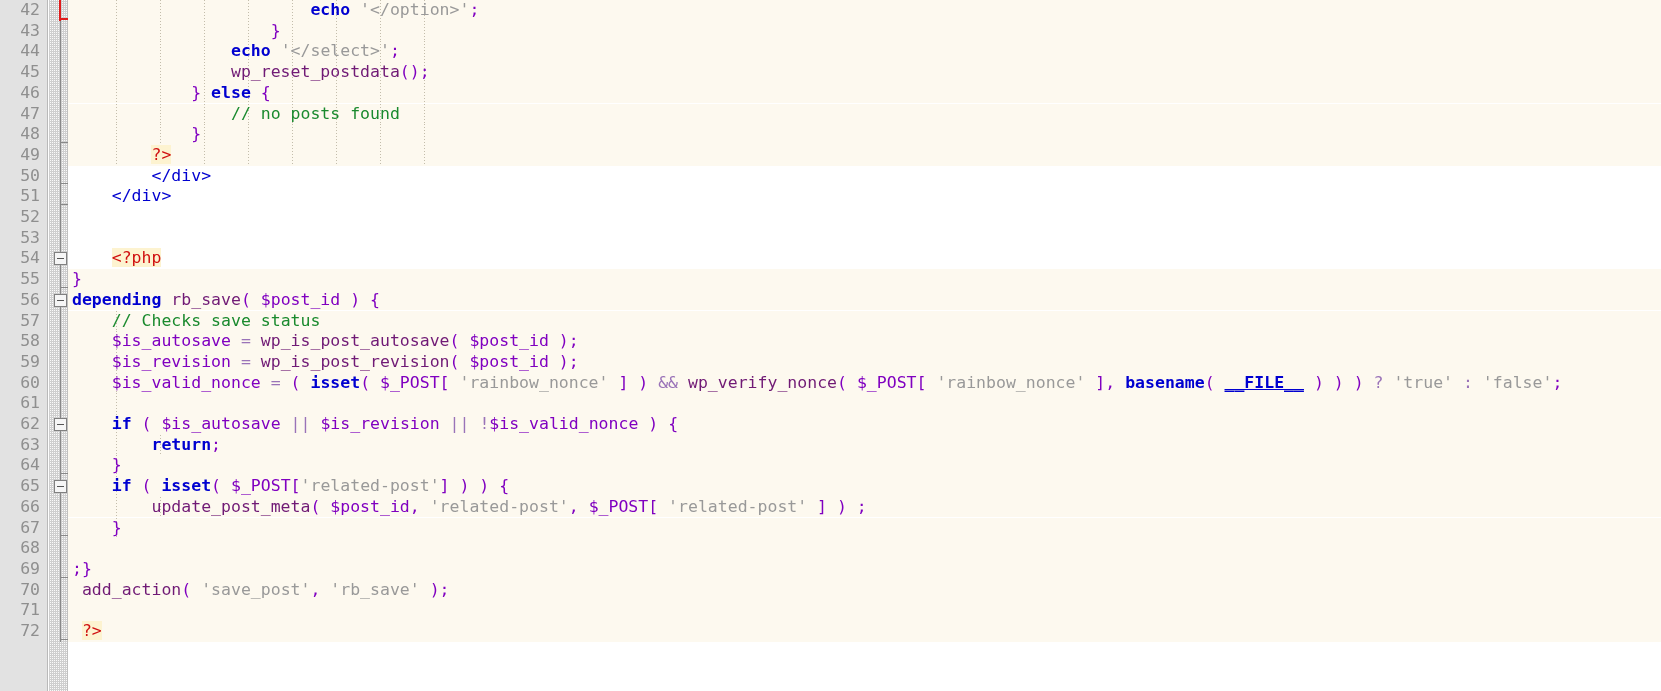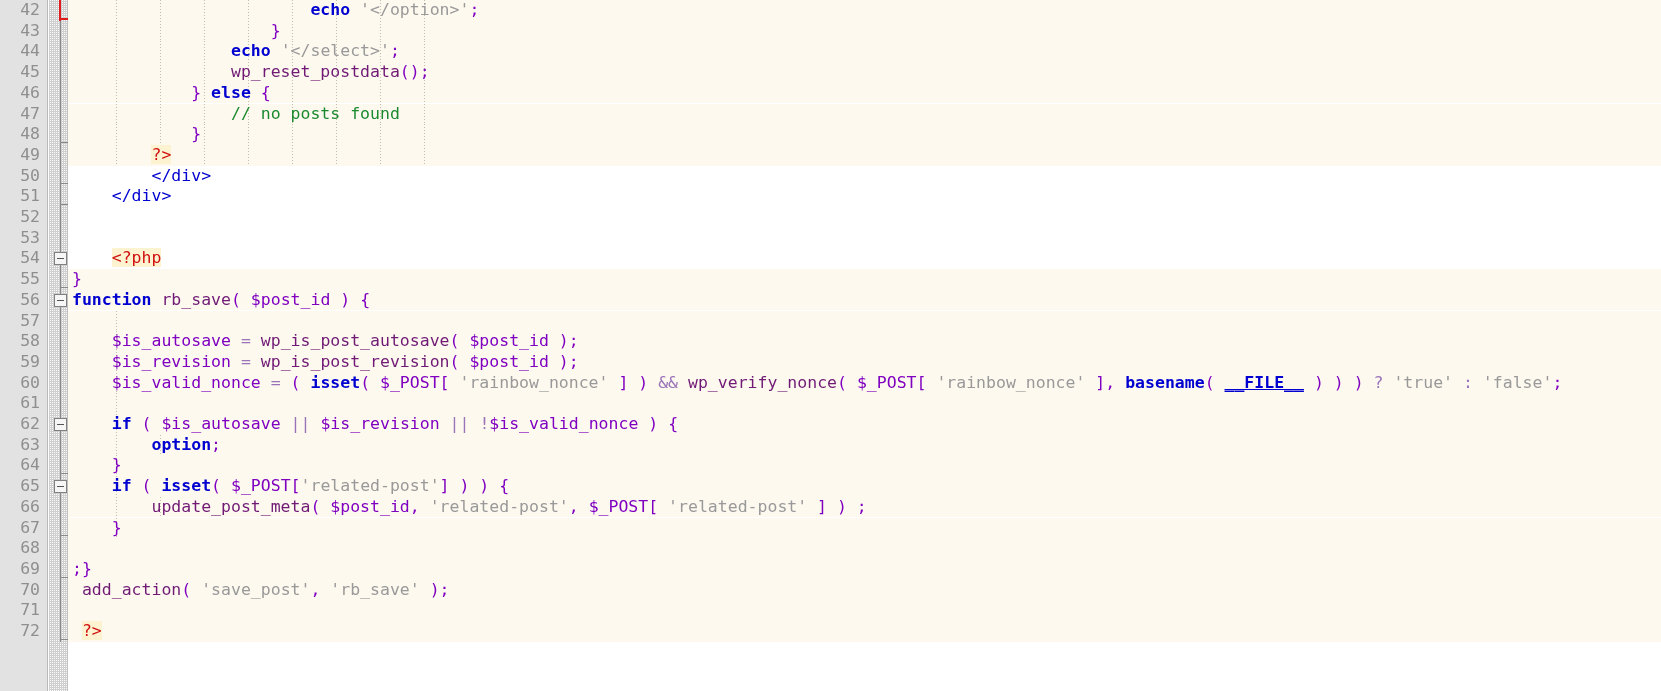--- a/index.html
+++ b/index.html
@@ -238,28 +238,28 @@
         <div class="row php" style="top: 82.8px;"><div class="guides"><div class="guide" style="left: 48px;"></div><div class="guide" style="left: 92px;"></div><div class="guide" style="left: 136px;"></div><div class="guide" style="left: 180px;"></div><div class="guide" style="left: 224px;"></div><div class="guide" style="left: 268px;"></div><div class="guide" style="left: 312px;"></div><div class="guide" style="left: 356px;"></div></div><span class="txt"><span class="plain">            </span><span class="brace">}</span><span class="plain"> </span><span class="kw">else</span><span class="plain"> </span><span class="brace">{</span></span></div>
         <div class="row php" style="top: 103.5px;"><div class="guides"><div class="guide" style="left: 48px;"></div><div class="guide" style="left: 92px;"></div><div class="guide" style="left: 136px;"></div><div class="guide" style="left: 180px;"></div><div class="guide" style="left: 224px;"></div><div class="guide" style="left: 268px;"></div><div class="guide" style="left: 312px;"></div><div class="guide" style="left: 356px;"></div></div><span class="txt"><span class="plain">                </span><span class="cmt">// no posts found</span></span></div>
         <div class="row php" style="top: 124.2px;"><div class="guides"><div class="guide" style="left: 48px;"></div><div class="guide" style="left: 92px;"></div><div class="guide" style="left: 136px;"></div><div class="guide" style="left: 180px;"></div><div class="guide" style="left: 224px;"></div><div class="guide" style="left: 268px;"></div><div class="guide" style="left: 312px;"></div><div class="guide" style="left: 356px;"></div></div><span class="txt"><span class="plain">            </span><span class="brace">}</span></span></div>
         <div class="row php" style="top: 144.9px;"><div class="guides"><div class="guide" style="left: 48px;"></div><div class="guide" style="left: 92px;"></div><div class="guide" style="left: 136px;"></div><div class="guide" style="left: 180px;"></div><div class="guide" style="left: 224px;"></div><div class="guide" style="left: 268px;"></div><div class="guide" style="left: 312px;"></div><div class="guide" style="left: 356px;"></div></div><span class="txt"><span class="plain">        </span><span class="php">?&gt;</span></span></div>
         <div class="row html" style="top: 165.6px;"><span class="txt"><span class="plain">        </span><span class="tag">&lt;/div&gt;</span></span></div>
         <div class="row html" style="top: 186.3px;"><span class="txt"><span class="plain">    </span><span class="tag">&lt;/div&gt;</span></span></div>
         <div class="row html" style="top: 207px;"><span class="txt"></span></div>
         <div class="row html" style="top: 227.7px;"><span class="txt"></span></div>
         <div class="row html" style="top: 248.4px;"><span class="txt"><span class="plain">    </span><span class="php">&lt;?php</span></span></div>
         <div class="row php" style="top: 269.1px;"><span class="txt"><span class="brace">}</span></span></div>
-        <div class="row php" style="top: 289.8px;"><span class="txt"><span class="kw">function</span><span class="plain"> </span><span class="fn">rb_save</span><span class="punc">( </span><span class="var">$post_id</span><span class="punc"> ) </span><span class="brace">{</span></span></div>
-        <div class="row php" style="top: 310.5px;"><div class="guides"><div class="guide" style="left: 48px;"></div></div></div>
+        <div class="row php" style="top: 289.8px;"><span class="txt"><span class="kw">depending</span><span class="plain"> </span><span class="fn">rb_save</span><span class="punc">( </span><span class="var">$post_id</span><span class="punc"> ) </span><span class="brace">{</span></span></div>
+        <div class="row php" style="top: 310.5px;"><div class="guides"><div class="guide" style="left: 48px;"></div></div><span class="txt"><span class="plain">    </span><span class="cmt">// Checks save status</span></span></div>
         <div class="row php" style="top: 331.2px;"><div class="guides"><div class="guide" style="left: 48px;"></div></div><span class="txt"><span class="plain">    </span><span class="var">$is_autosave</span><span class="op"> = </span><span class="fn">wp_is_post_autosave</span><span class="punc">( </span><span class="var">$post_id</span><span class="punc"> )</span><span class="punc">;</span></span></div>
         <div class="row php" style="top: 351.9px;"><div class="guides"><div class="guide" style="left: 48px;"></div></div><span class="txt"><span class="plain">    </span><span class="var">$is_revision</span><span class="op"> = </span><span class="fn">wp_is_post_revision</span><span class="punc">( </span><span class="var">$post_id</span><span class="punc"> )</span><span class="punc">;</span></span></div>
         <div class="row php" style="top: 372.6px;"><div class="guides"><div class="guide" style="left: 48px;"></div></div><span class="txt"><span class="plain">    </span><span class="var">$is_valid_nonce</span><span class="op"> = </span><span class="punc">( </span><span class="kw">isset</span><span class="punc">( </span><span class="var">$_POST</span><span class="punc">[ </span><span class="str">'rainbow_nonce'</span><span class="punc"> ] )</span><span class="op"> &amp;&amp; </span><span class="fn">wp_verify_nonce</span><span class="punc">( </span><span class="var">$_POST</span><span class="punc">[ </span><span class="str">'rainbow_nonce'</span><span class="punc"> ]</span><span class="punc">, </span><span class="kw">basename</span><span class="punc">( </span><span class="magic">__FILE__</span><span class="punc"> ) ) )</span><span class="op"> ? </span><span class="str">'true'</span><span class="op"> : </span><span class="str">'false'</span><span class="punc">;</span></span></div>
         <div class="row php" style="top: 393.3px;"><div class="guides"><div class="guide" style="left: 48px;"></div></div><span class="txt"><span class="plain">    </span></span></div>
         <div class="row php" style="top: 414px;"><div class="guides"><div class="guide" style="left: 48px;"></div></div><span class="txt"><span class="plain">    </span><span class="kw">if</span><span class="plain"> </span><span class="punc">( </span><span class="var">$is_autosave</span><span class="op"> || </span><span class="var">$is_revision</span><span class="op"> || </span><span class="op">!</span><span class="var">$is_valid_nonce</span><span class="punc"> ) </span><span class="brace">{</span></span></div>
-        <div class="row php" style="top: 434.7px;"><div class="guides"><div class="guide" style="left: 48px;"></div><div class="guide" style="left: 92px;"></div></div><span class="txt"><span class="plain">        </span><span class="kw">option</span><span class="punc">;</span></span></div>
+        <div class="row php" style="top: 434.7px;"><div class="guides"><div class="guide" style="left: 48px;"></div><div class="guide" style="left: 92px;"></div></div><span class="txt"><span class="plain">        </span><span class="kw">return</span><span class="punc">;</span></span></div>
         <div class="row php" style="top: 455.4px;"><div class="guides"><div class="guide" style="left: 48px;"></div></div><span class="txt"><span class="plain">    </span><span class="brace">}</span></span></div>
         <div class="row php" style="top: 476.1px;"><div class="guides"><div class="guide" style="left: 48px;"></div></div><span class="txt"><span class="plain">    </span><span class="kw">if</span><span class="plain"> </span><span class="punc">( </span><span class="kw">isset</span><span class="punc">( </span><span class="var">$_POST</span><span class="punc">[</span><span class="str">'related-post'</span><span class="punc">]</span><span class="punc"> ) ) </span><span class="brace">{</span></span></div>
         <div class="row php" style="top: 496.8px;"><div class="guides"><div class="guide" style="left: 48px;"></div><div class="guide" style="left: 92px;"></div></div><span class="txt"><span class="plain">        </span><span class="fn">update_post_meta</span><span class="punc">( </span><span class="var">$post_id</span><span class="punc">, </span><span class="str">'related-post'</span><span class="punc">, </span><span class="var">$_POST</span><span class="punc">[ </span><span class="str">'related-post'</span><span class="punc"> ] )</span><span class="punc"> ;</span></span></div>
         <div class="row php" style="top: 517.5px;"><div class="guides"><div class="guide" style="left: 48px;"></div></div><span class="txt"><span class="plain">    </span><span class="brace">}</span></span></div>
         <div class="row php" style="top: 538.2px;"><span class="txt"></span></div>
         <div class="row php" style="top: 558.9px;"><span class="txt"><span class="punc">;</span><span class="brace">}</span></span></div>
         <div class="row php" style="top: 579.6px;"><span class="txt"><span class="plain"> </span><span class="fn">add_action</span><span class="punc">( </span><span class="str">'save_post'</span><span class="punc">, </span><span class="str">'rb_save'</span><span class="punc"> )</span><span class="punc">;</span></span></div>
         <div class="row php" style="top: 600.3px;"><span class="txt"></span></div>
         <div class="row php" style="top: 621px;"><span class="txt"><span class="plain"> </span><span class="php">?&gt;</span></span></div>
       </div>

